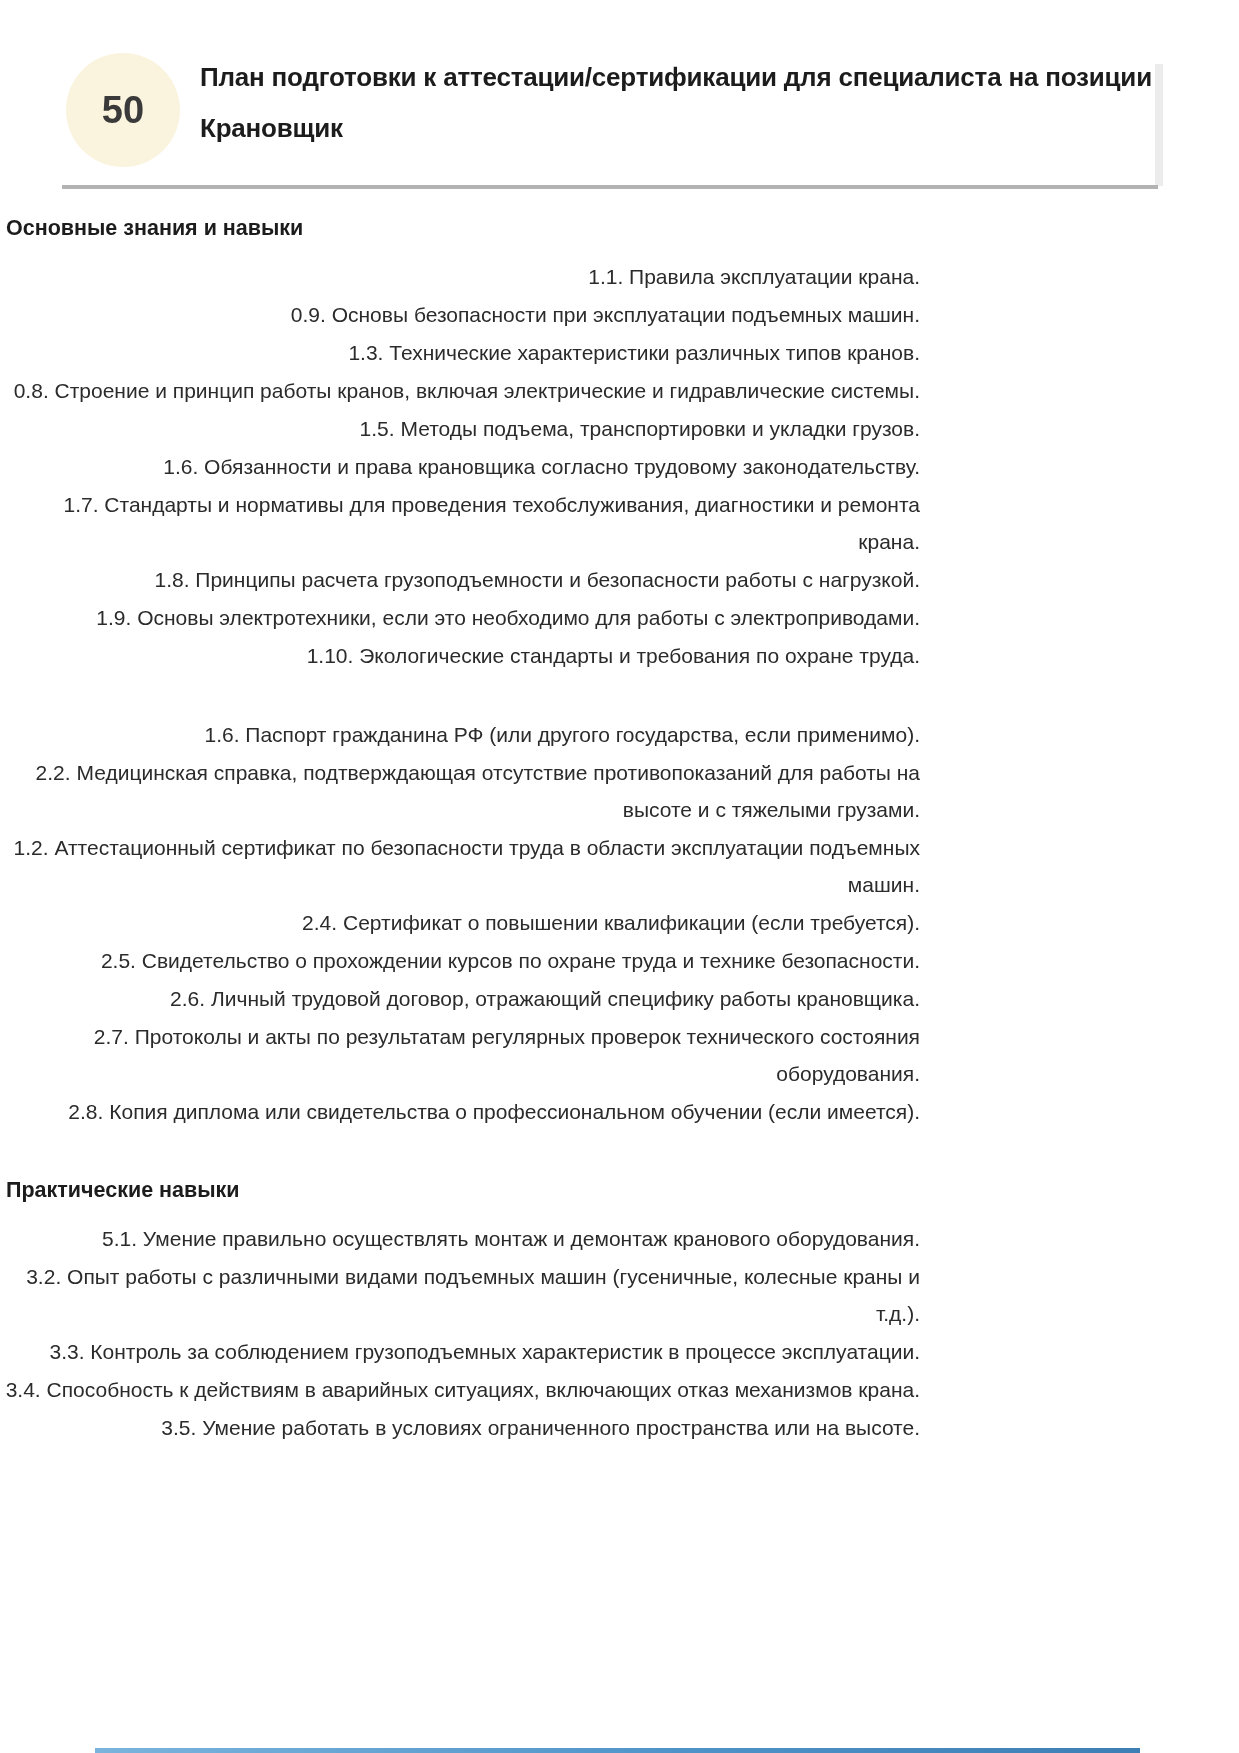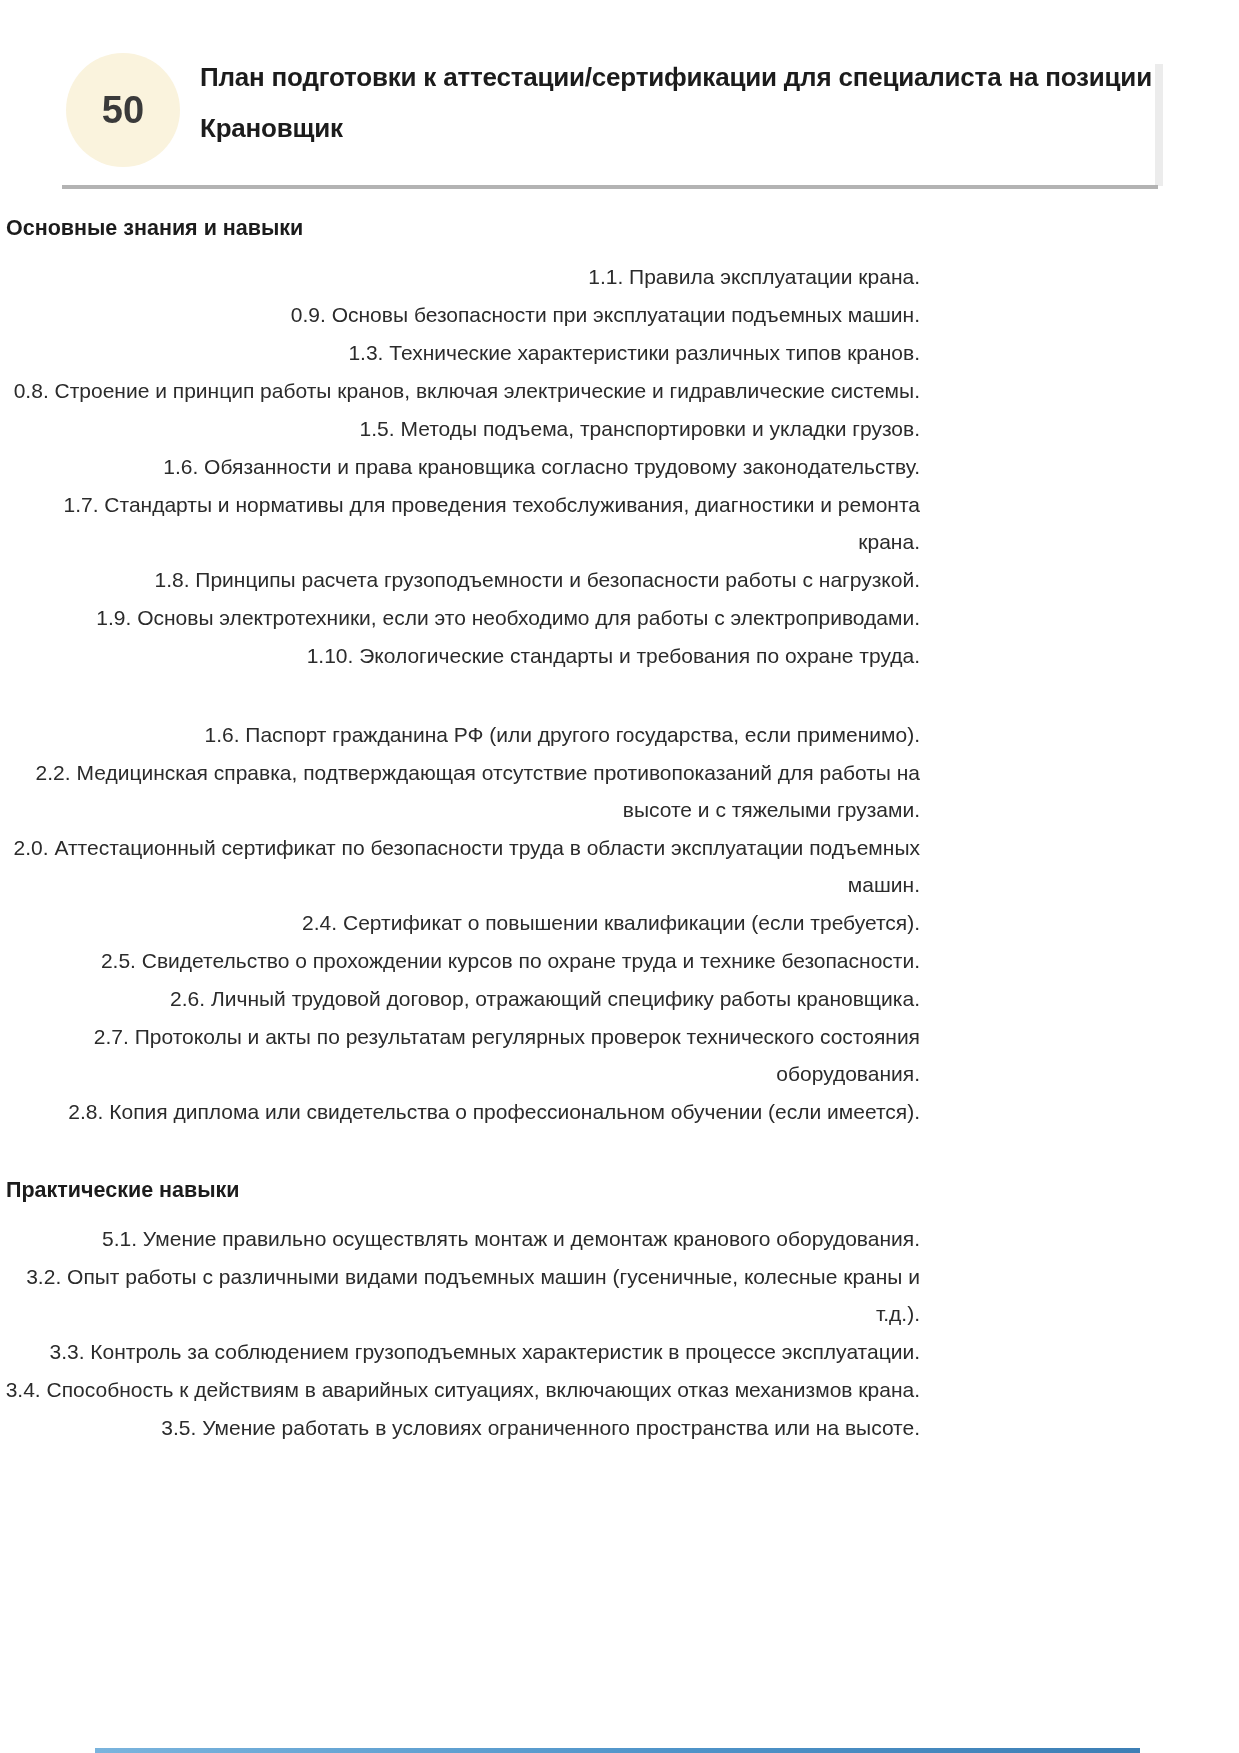--- a/index.html
+++ b/index.html
@@ -93,21 +93,21 @@
       <p class="item">1.8. Принципы расчета грузоподъемности и безопасности работы с нагрузкой.</p>
       <p class="item">1.9. Основы электротехники, если это необходимо для работы с электроприводами.</p>
       <p class="item">1.10. Экологические стандарты и требования по охране труда.</p>
     </div>
   </section>
 
   <section class="sec">
     <div class="items">
       <p class="item">1.6. Паспорт гражданина РФ (или другого государства, если применимо).</p>
       <p class="item">2.2. Медицинская справка, подтверждающая отсутствие противопоказаний для работы на высоте и с тяжелыми грузами.</p>
-      <p class="item">2.0. Аттестационный сертификат по безопасности труда в области эксплуатации подъемных машин.</p>
+      <p class="item">1.2. Аттестационный сертификат по безопасности труда в области эксплуатации подъемных машин.</p>
       <p class="item">2.4. Сертификат о повышении квалификации (если требуется).</p>
       <p class="item">2.5. Свидетельство о прохождении курсов по охране труда и технике безопасности.</p>
       <p class="item">2.6. Личный трудовой договор, отражающий специфику работы крановщика.</p>
       <p class="item">2.7. Протоколы и акты по результатам регулярных проверок технического состояния оборудования.</p>
       <p class="item">2.8. Копия диплома или свидетельства о профессиональном обучении (если имеется).</p>
     </div>
   </section>
 
   <section class="sec">
     <p class="sec-h"><span class="sec-num">3.</span> <strong>Практические навыки</strong></p>

